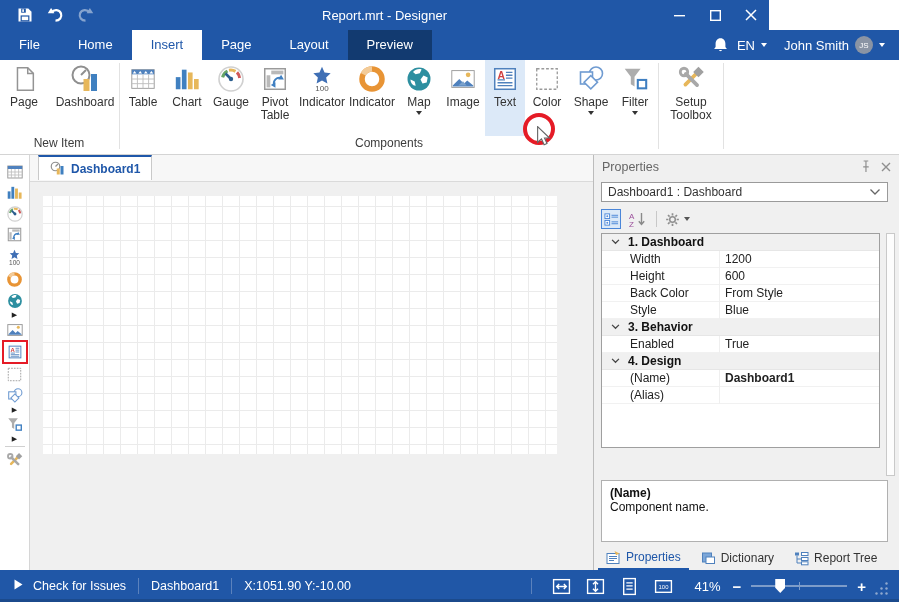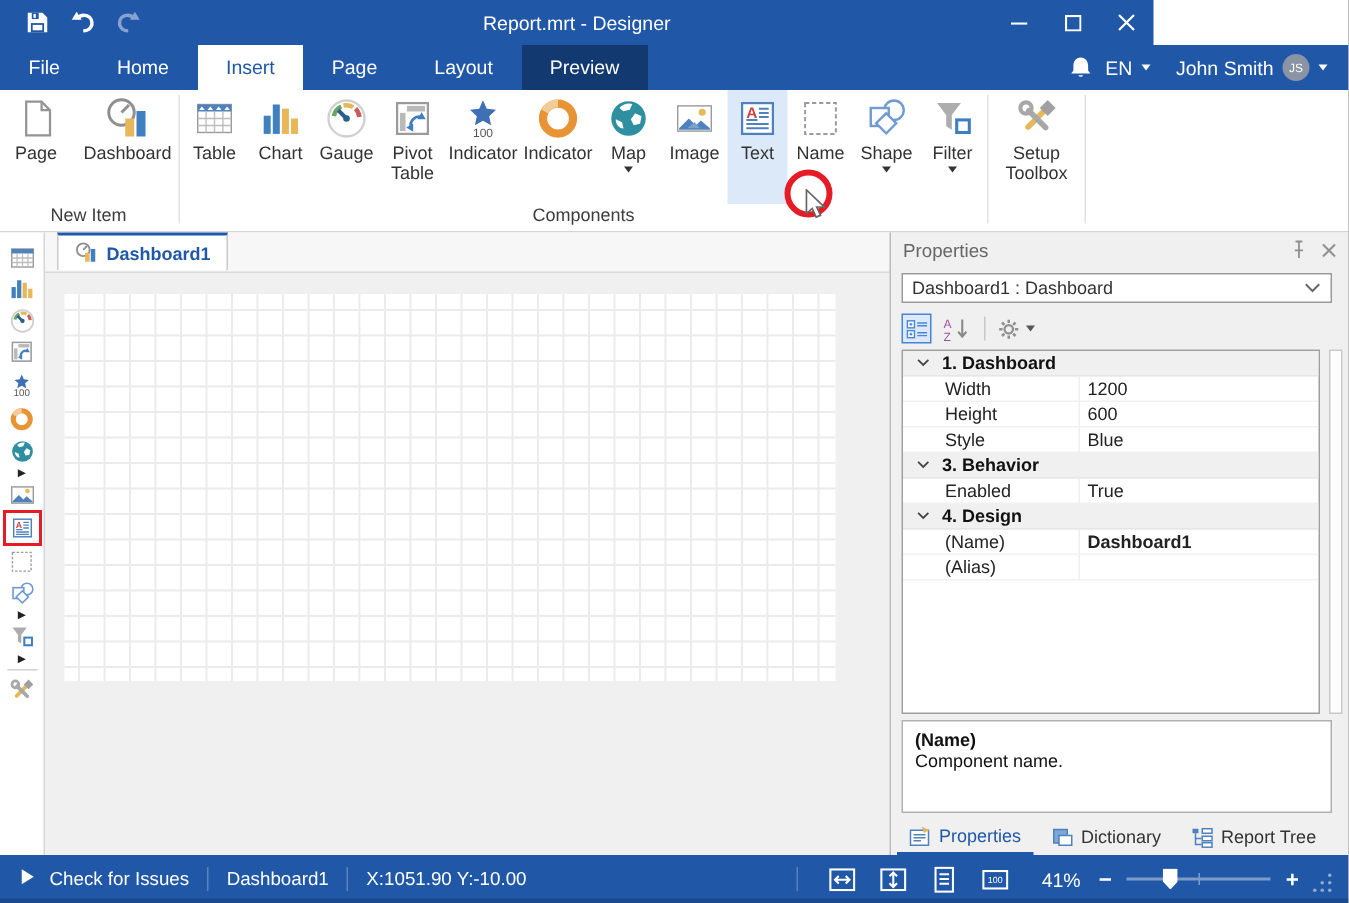--- a/index.html
+++ b/index.html
@@ -66,21 +66,21 @@
   .props{left:593px;top:155px;width:306px;height:415px;background:#f0f0f0;border-left:1px solid #bcbcbc;box-sizing:border-box;}
   .props-header{position:absolute;left:8px;top:5px;color:#666;font-size:12.5px;}
   .props-header-icons{position:absolute;right:8px;top:5px;display:flex;gap:10px;align-items:center;color:#8f8f8f;}
   .selector{position:absolute;left:7px;right:11px;top:27px;height:20px;background:#fff;border:1px solid #9a9a9a;
             display:flex;align-items:center;padding:0 6px;box-sizing:border-box;color:#333;}
   .selector svg{margin-left:auto;}
   .ptoolbar{position:absolute;left:7px;top:52px;height:24px;display:flex;align-items:center;gap:5px;}
   .pt-btn{height:20px;display:flex;align-items:center;justify-content:center;}
   .pt-btn.cat{width:20px;border:1px solid #4a86d8;background:#dbe9f8;box-sizing:border-box;}
   .pt-sep{width:1px;height:16px;background:#c8c8c8;margin:0 3px;}
-  .pgrid{position:absolute;left:7px;right:19px;top:78px;height:243px;background:#fff;border:1px solid #9f9f9f;box-sizing:border-box;overflow:hidden;}
+  .pgrid{position:absolute;left:7px;right:19px;top:78px;height:215px;background:#fff;border:1px solid #9f9f9f;box-sizing:border-box;overflow:hidden;}
   .pscroll{position:absolute;right:4px;top:78px;width:9px;height:243px;background:#fdfdfd;border:1px solid #c9c9c9;box-sizing:border-box;}
   .prow{height:17px;display:flex;align-items:center;box-sizing:border-box;font-size:12px;}
   .prow.section{background:#f0f0f0;font-weight:bold;color:#111;border-bottom:1px solid #e6e6e6;}
   .prow.section .chev{width:26px;display:flex;justify-content:center;}
   .prow.prop{border-bottom:1px solid #f1f1f1;color:#222;}
   .prow.prop .pname{width:118px;padding-left:28px;box-sizing:border-box;border-right:1px solid #efefef;height:17px;line-height:16px;}
   .prow.prop .pval{padding-left:5px;line-height:16px;}
   .pval.bold{font-weight:bold;}
   .pdesc{position:absolute;left:7px;right:11px;top:325px;height:62px;background:#fff;border:1px solid #b0b0b0;box-sizing:border-box;padding:5px 8px;color:#111;}
   .pdesc .dtitle{font-weight:bold;}
@@ -306,21 +306,21 @@
             </svg>
           </span>
           <span class="rlabel">Text</span>
         </div>
         <div class="ritem">
           <span class="ricon">
             <svg width="28" height="28" viewBox="0 0 30 30">
                 <rect x="4" y="4" width="22" height="22" fill="#fff" stroke="#9a9a9a" stroke-width="1.4" stroke-dasharray="3 2"></rect>
               </svg>
           </span>
-          <span class="rlabel">Name</span>
+          <span class="rlabel">Color</span>
         </div>
         <div class="ritem">
           <span class="ricon">
             <svg width="30" height="30" viewBox="0 0 30 30">
               <circle cx="20" cy="9.5" r="6.5" fill="#fff" stroke="#6f9bd1" stroke-width="1.6"></circle>
               <rect x="4.5" y="8" width="12" height="12" fill="#fff" stroke="#6f9bd1" stroke-width="1.6"></rect>
               <rect x="10" y="13.5" width="9.5" height="9.5" fill="#fff" stroke="#6f9bd1" stroke-width="1.6" transform="rotate(45 14.8 18.3)"></rect>
             </svg>
           </span>
           <span class="rlabel">Shape</span>
@@ -544,20 +544,24 @@
           </span>
         <span>1. Dashboard</span>
       </div>
       <div class="prow prop">
         <span class="pname">Width</span>
         <span class="pval">1200</span>
       </div>
       <div class="prow prop">
         <span class="pname">Height</span>
         <span class="pval">600</span>
+      </div>
+      <div class="prow prop">
+        <span class="pname">Back Color</span>
+        <span class="pval">From Style</span>
       </div>
       <div class="prow prop">
         <span class="pname">Style</span>
         <span class="pval">Blue</span>
       </div>
       <div class="prow section">
         <span class="chev">
             <svg width="9" height="6" viewBox="0 0 10 7">
               <path d="M1 1l4 4 4-4" fill="none" stroke="#444" stroke-width="1.4"></path>
             </svg>

